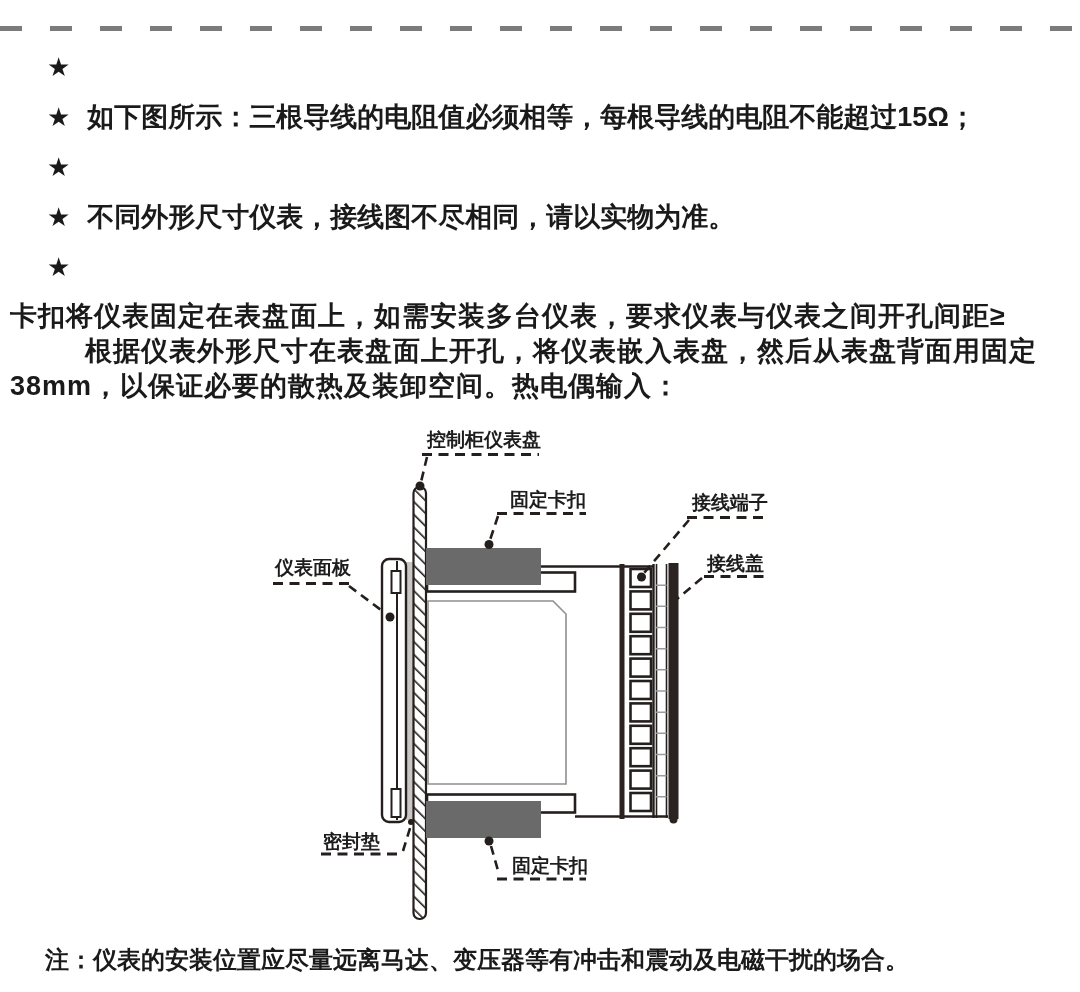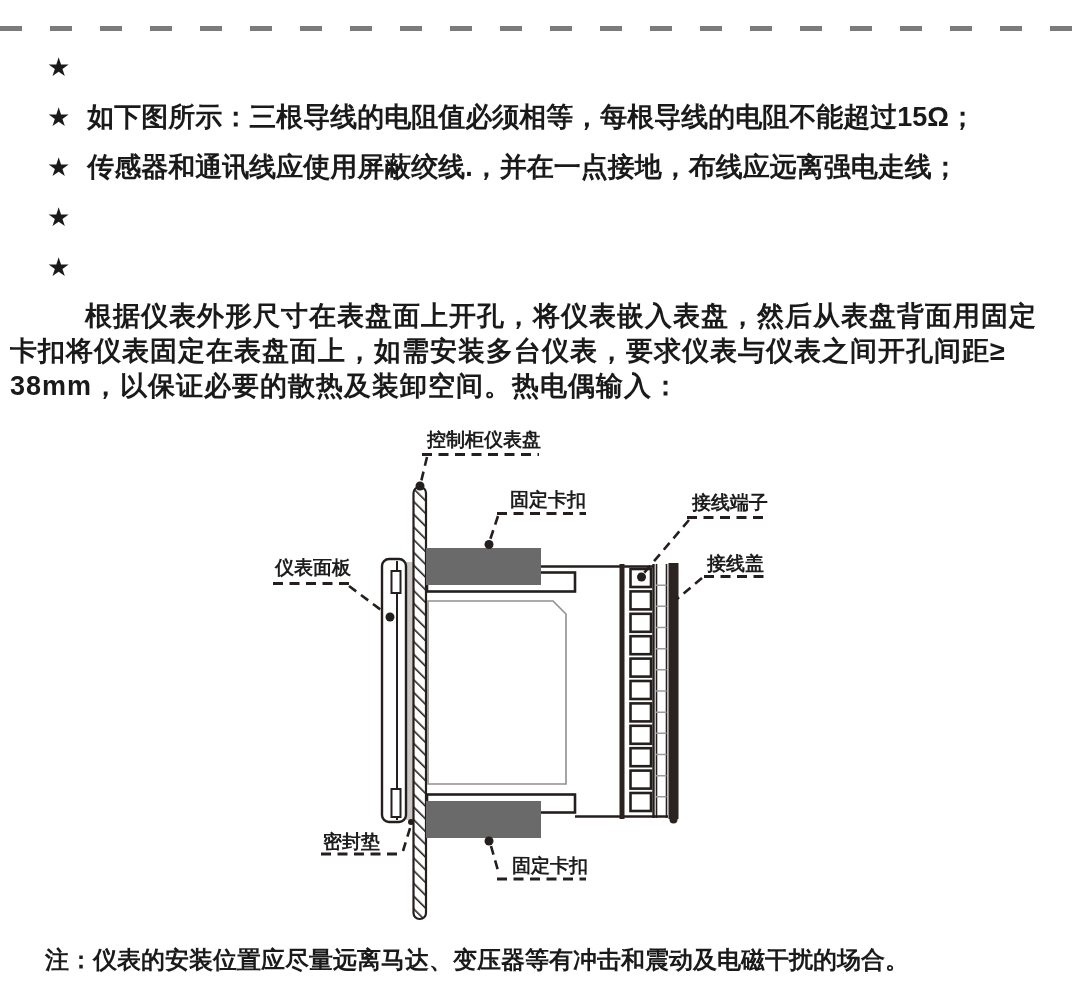--- a/index.html
+++ b/index.html
@@ -39,33 +39,33 @@
   <div class="bullets">
     <div class="bullet-item">
       <span class="star">★</span>
     </div>
     <div class="bullet-item">
       <span class="star">★</span>
       <span>如下图所示：三根导线的电阻值必须相等，每根导线的电阻不能超过15Ω；</span>
     </div>
     <div class="bullet-item">
       <span class="star">★</span>
-      <span>传感器和通讯线应使用屏蔽绞线.，并在一点接地，布线应远离强电走线；</span>
     </div>
     <div class="bullet-item">
       <span class="star">★</span>
+      <span>不同外形尺寸仪表，接线图不尽相同，请以实物为准。</span>
     </div>
     <div class="bullet-item">
       <span class="star">★</span>
     </div>
   </div>
 
   <div class="para">
+    <div class="para-line">卡扣将仪表固定在表盘面上，如需安装多台仪表，要求仪表与仪表之间开孔间距≥</div>
     <div class="para-line para-first">根据仪表外形尺寸在表盘面上开孔，将仪表嵌入表盘，然后从表盘背面用固定</div>
-    <div class="para-line">卡扣将仪表固定在表盘面上，如需安装多台仪表，要求仪表与仪表之间开孔间距≥</div>
     <div class="para-line">38mm，以保证必要的散热及装卸空间。热电偶输入：</div>
   </div>
 
   <svg class="diagram" width="720" height="525" viewBox="180 410 720 525">
     <defs>
       <pattern id="hatch" patternUnits="userSpaceOnUse" width="9" height="9" patternTransform="rotate(-45)">
         <rect width="9" height="9" fill="#ffffff"></rect>
         <line x1="0" y1="0" x2="0" y2="9" stroke="#241f1d" stroke-width="3.2"></line>
       </pattern>
     </defs>

